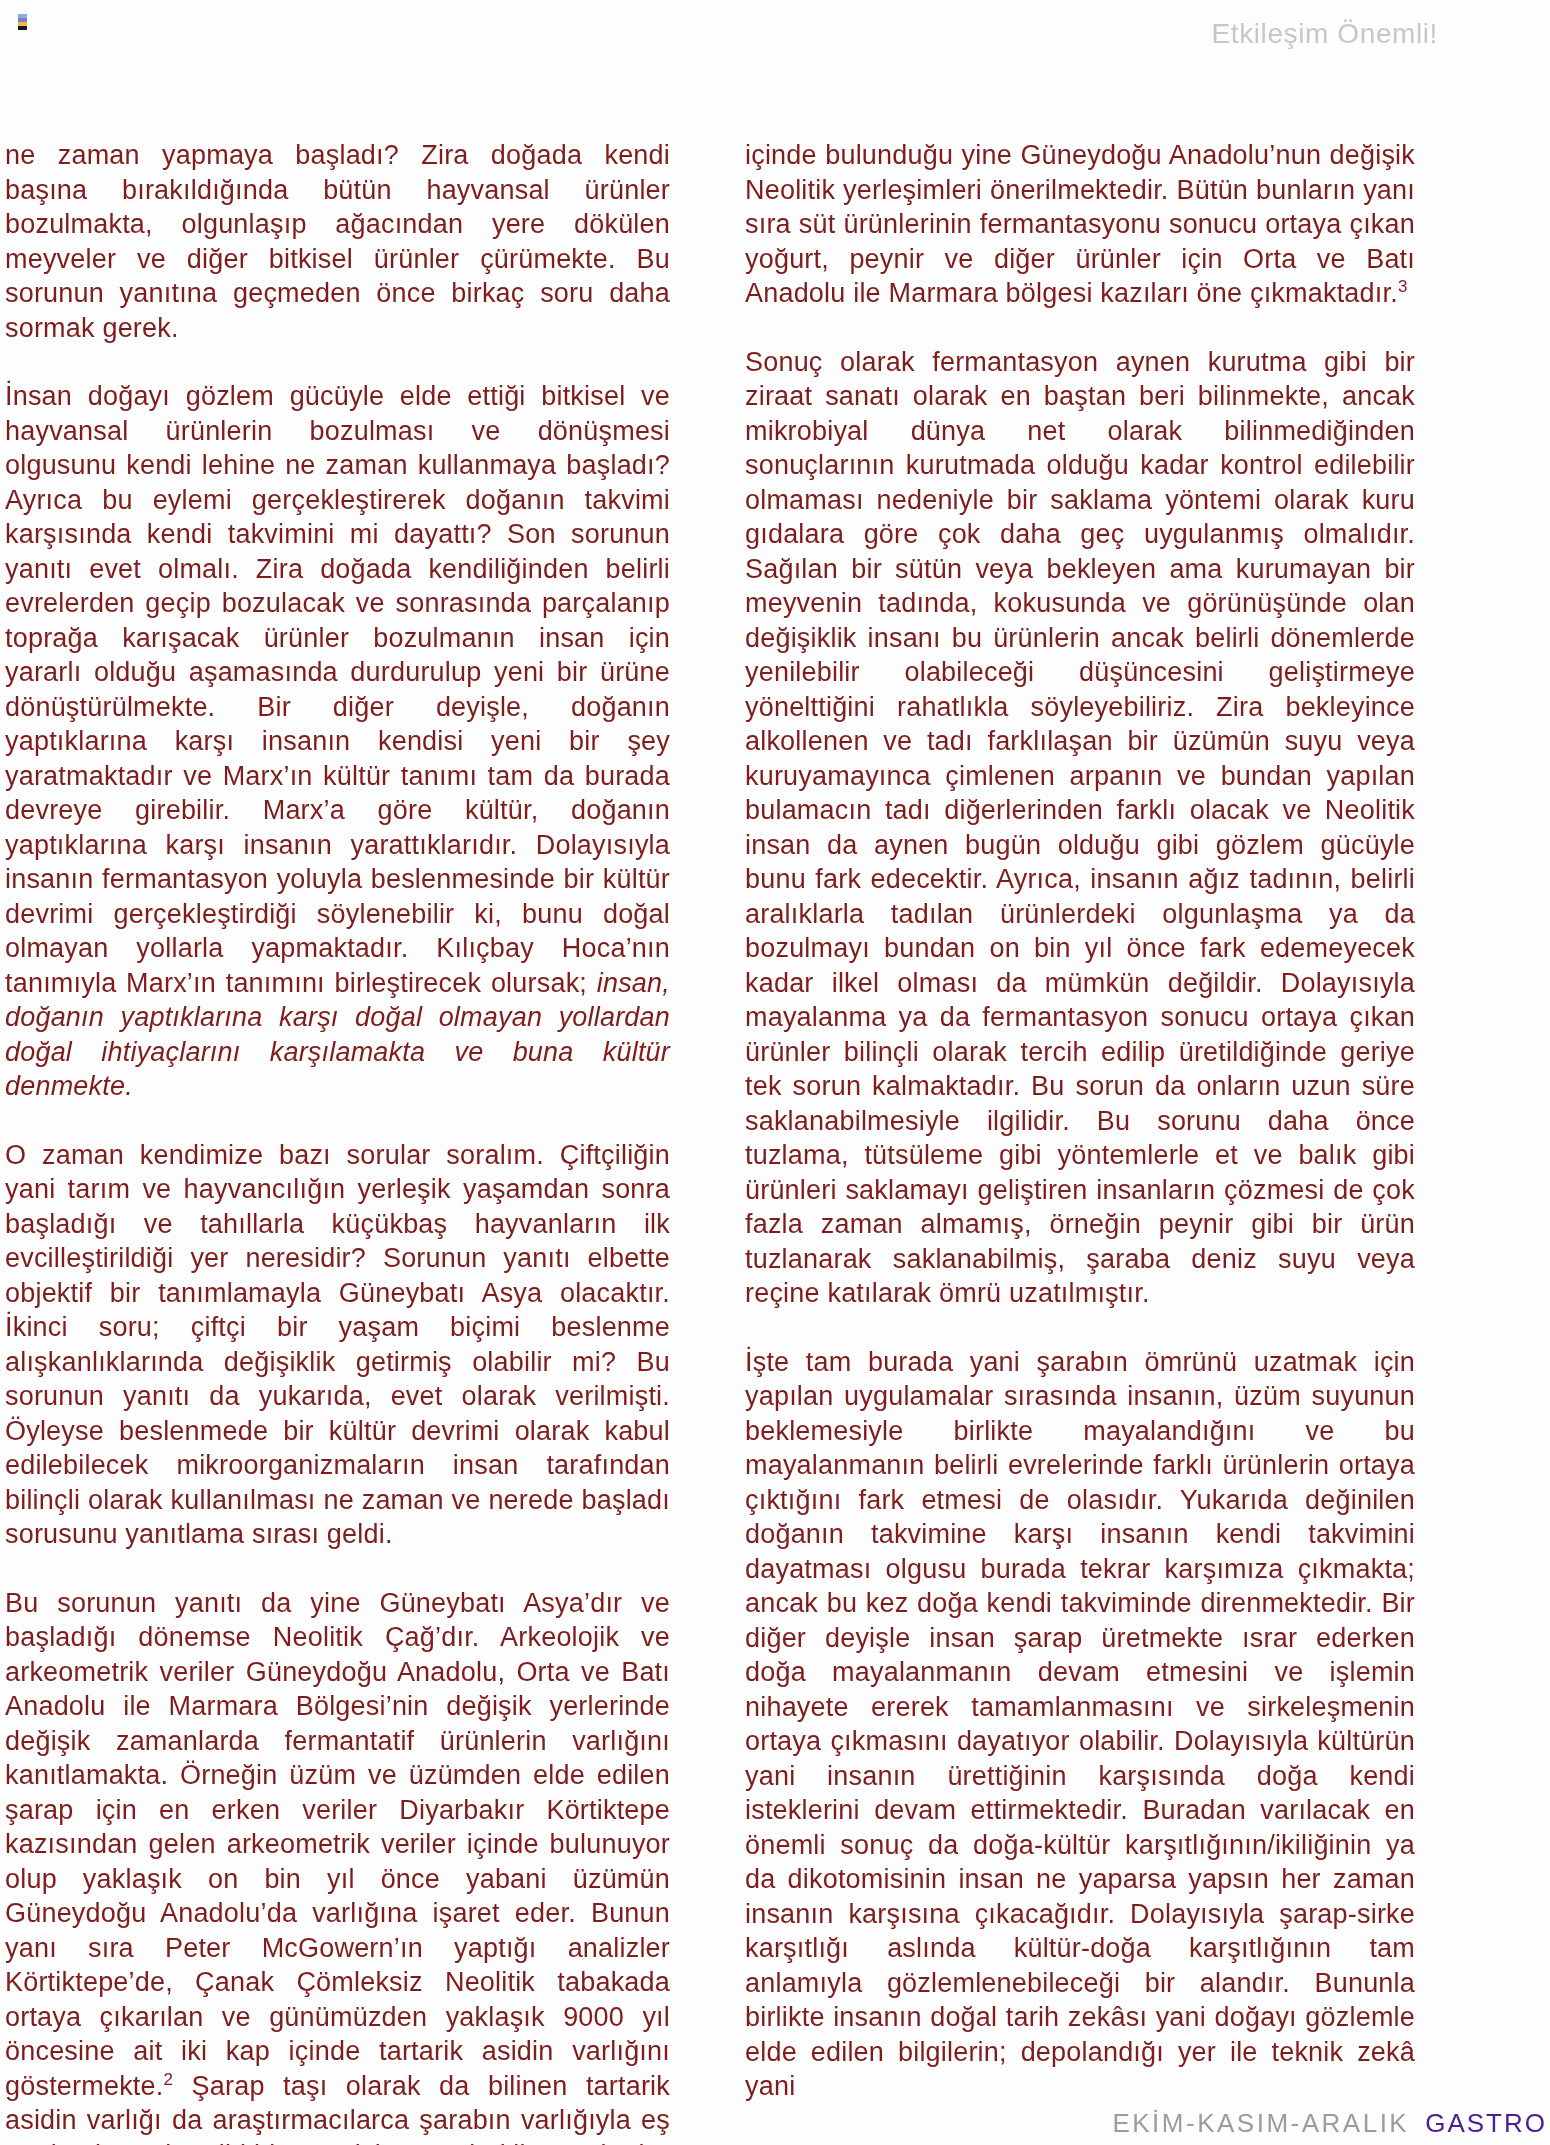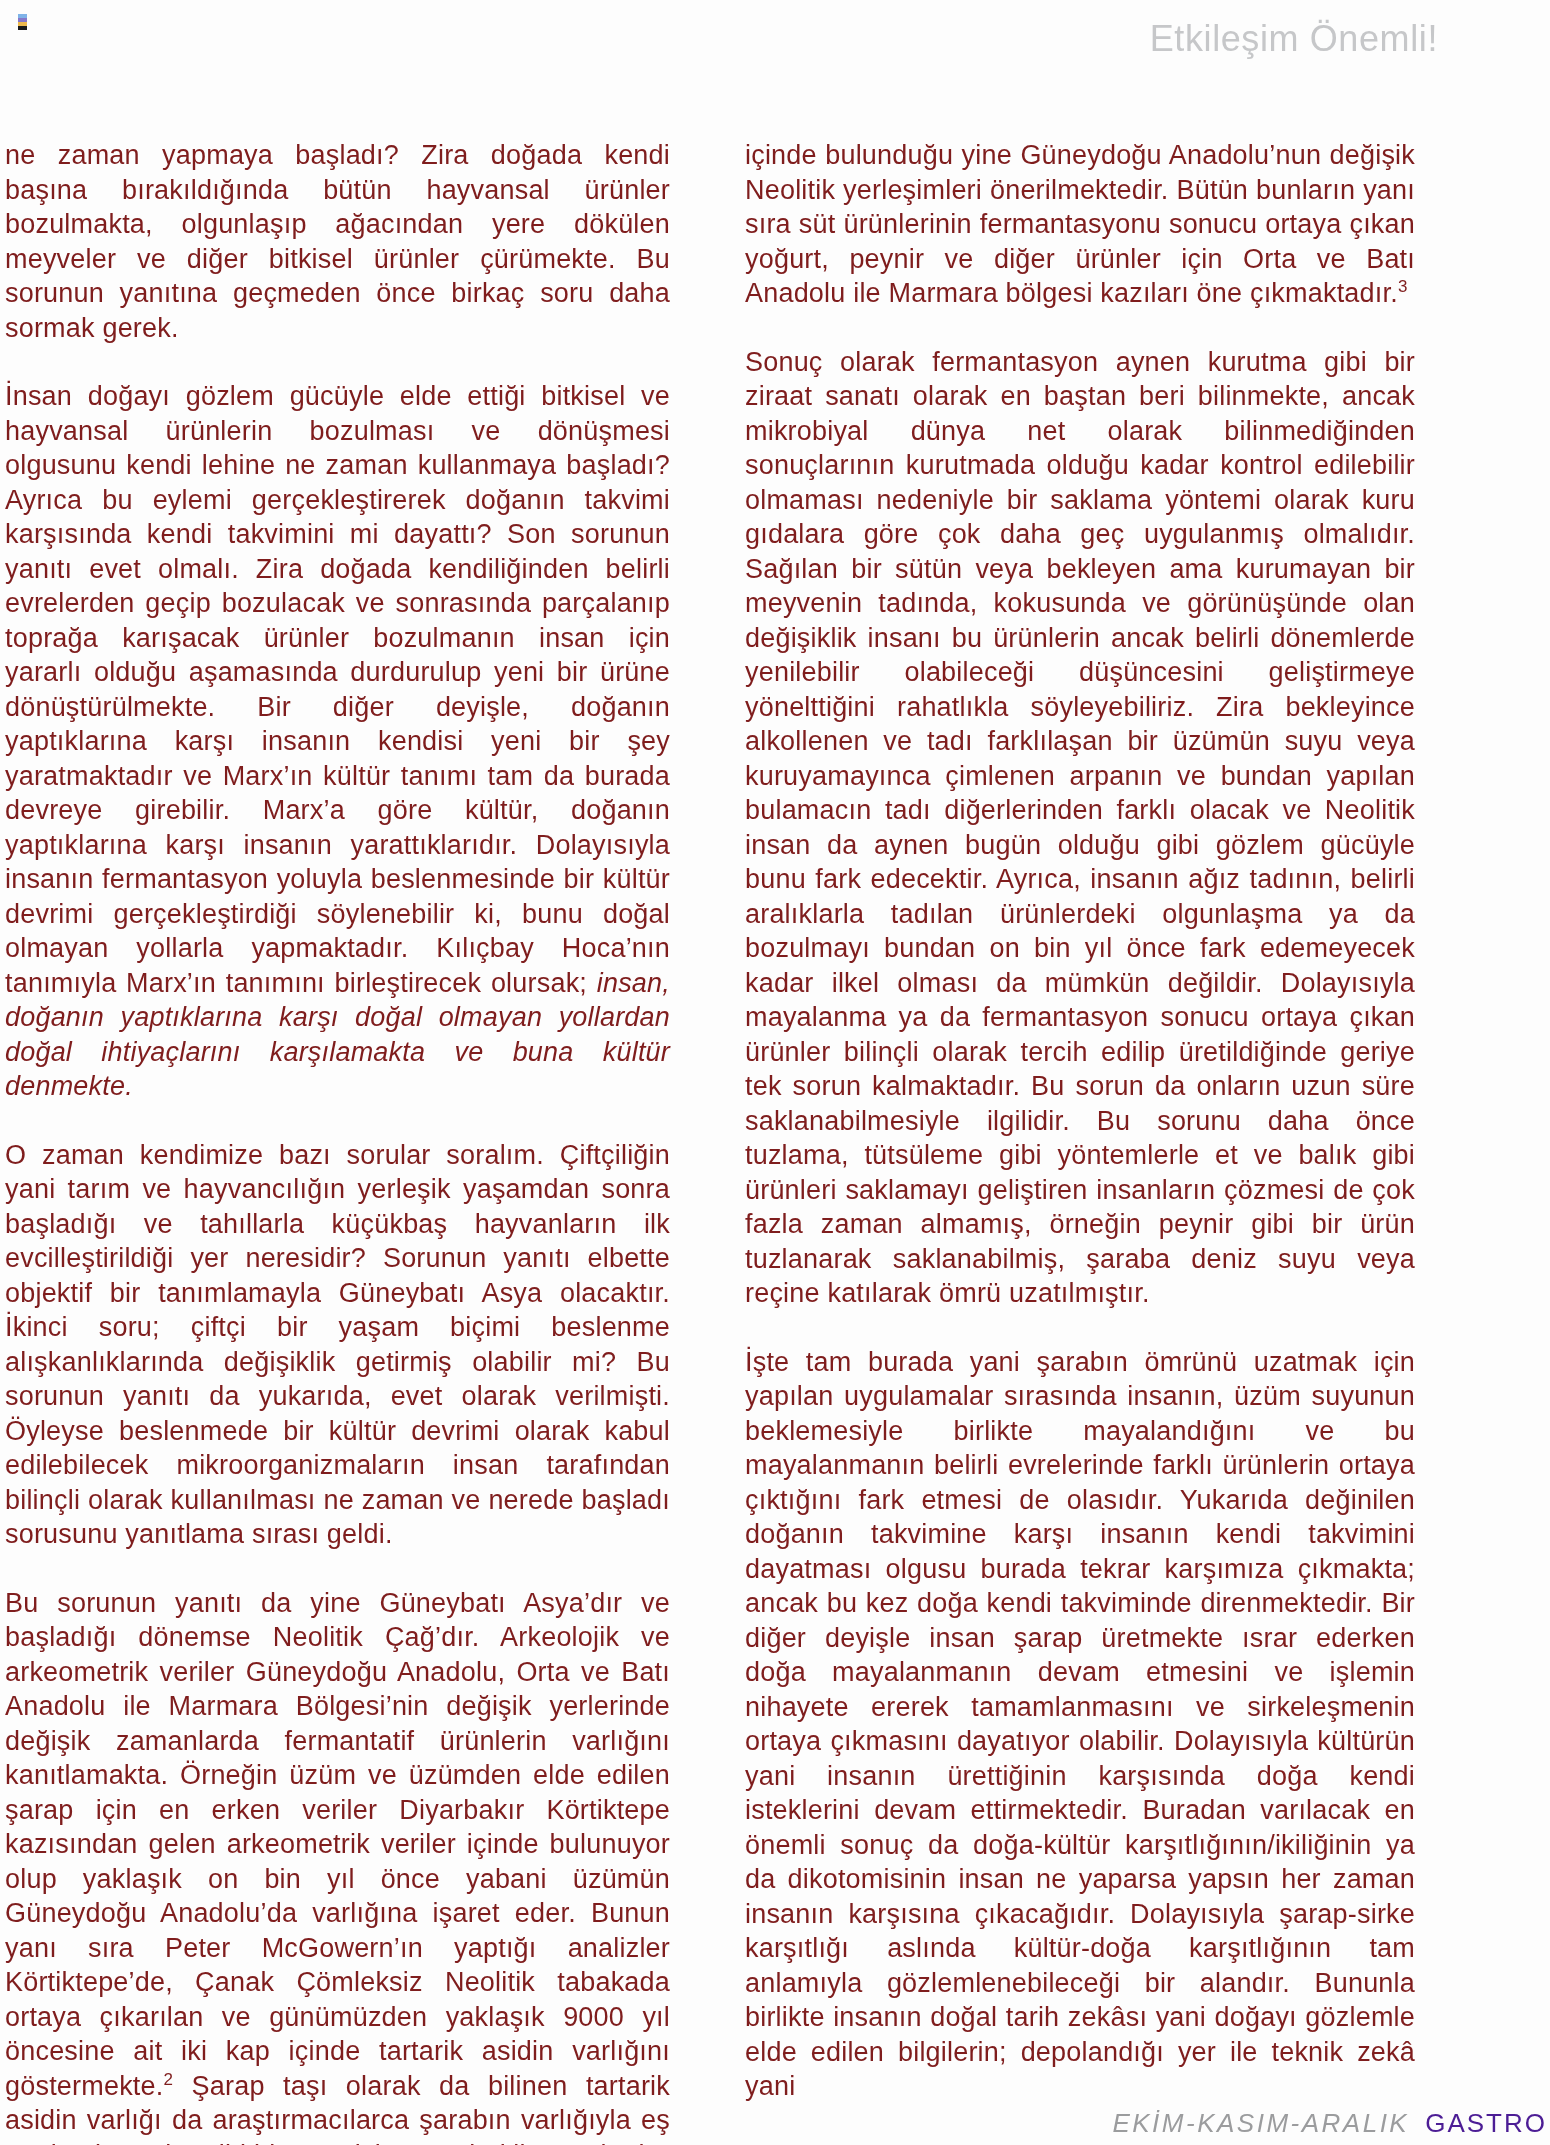--- a/index.html
+++ b/index.html
@@ -17,21 +17,21 @@
   .corner-mark {
     position: absolute;
     left: 18px; top: 14px;
     width: 9px;
     display: flex; flex-direction: column;
   }
   .corner-mark .bar { width: 9px; height: 4px; }
   .header {
     position: absolute;
     top: 18px; right: 112px;
-    font-size: 36px;
+    font-size: 28px;
     font-weight: 300;
     letter-spacing: 0.6px;
     color: #c6c7c9;
   }
   .columns {
     position: absolute;
     left: 5px; top: 138px;
     width: 1410px;
     display: flex;
     gap: 75px;
@@ -54,21 +54,20 @@
     line-height: 0;
     vertical-align: super;
   }
   .footer {
     position: absolute;
     right: 3px; bottom: 6px;
     font-size: 26px;
     white-space: nowrap;
   }
   .footer-issue {
-    font-style: italic;
     color: #9b9c9e;
     letter-spacing: 2.5px;
   }
   .footer-mag {
     color: #4c1d95;
     letter-spacing: 2px;
     margin-left: 16px;
   }
 </style>
 </head>

